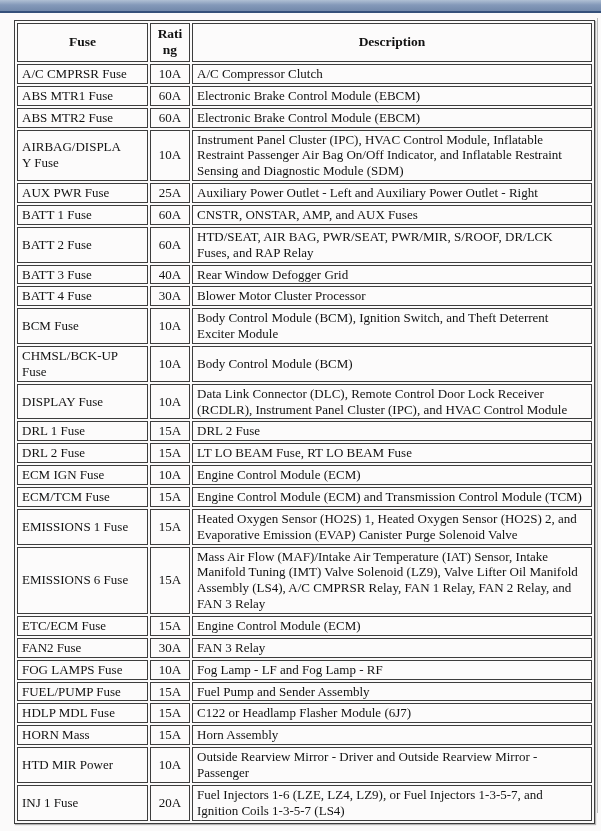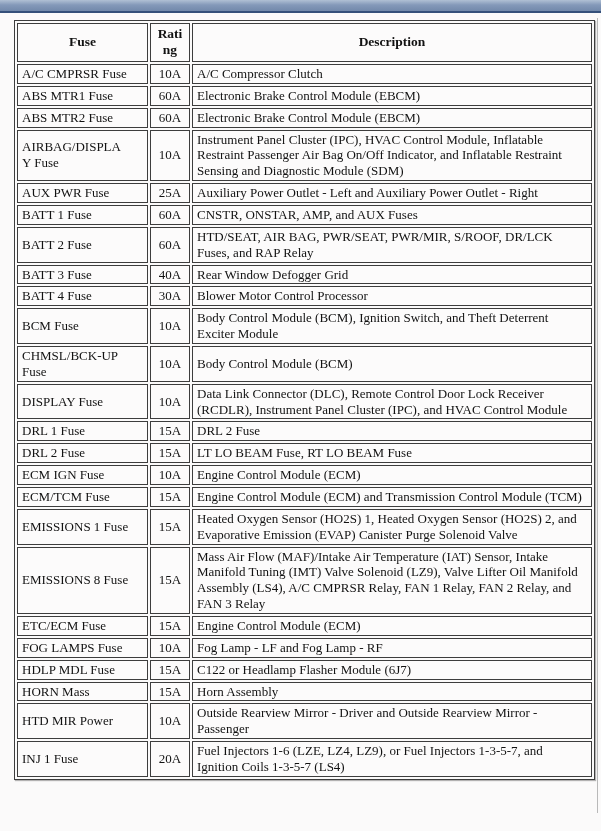--- a/index.html
+++ b/index.html
@@ -117,21 +117,21 @@
         <td class="description-cell">HTD/SEAT, AIR BAG, PWR/SEAT, PWR/MIR, S/ROOF, DR/LCK Fuses, and RAP Relay</td>
       </tr>
       <tr>
         <td class="fuse-cell">BATT 3 Fuse</td>
         <td class="rating-cell">40A</td>
         <td class="description-cell">Rear Window Defogger Grid</td>
       </tr>
       <tr>
         <td class="fuse-cell">BATT 4 Fuse</td>
         <td class="rating-cell">30A</td>
-        <td class="description-cell">Blower Motor Control Processor</td>
+        <td class="description-cell">Blower Motor Cluster Processor</td>
       </tr>
       <tr>
         <td class="fuse-cell">BCM Fuse</td>
         <td class="rating-cell">10A</td>
         <td class="description-cell">Body Control Module (BCM), Ignition Switch, and Theft Deterrent Exciter Module</td>
       </tr>
       <tr>
         <td class="fuse-cell">CHMSL/BCK-UP Fuse</td>
         <td class="rating-cell">10A</td>
         <td class="description-cell">Body Control Module (BCM)</td>
@@ -160,33 +160,43 @@
         <td class="fuse-cell">ECM/TCM Fuse</td>
         <td class="rating-cell">15A</td>
         <td class="description-cell">Engine Control Module (ECM) and Transmission Control Module (TCM)</td>
       </tr>
       <tr>
         <td class="fuse-cell">EMISSIONS 1 Fuse</td>
         <td class="rating-cell">15A</td>
         <td class="description-cell">Heated Oxygen Sensor (HO2S) 1, Heated Oxygen Sensor (HO2S) 2, and Evaporative Emission (EVAP) Canister Purge Solenoid Valve</td>
       </tr>
       <tr>
-        <td class="fuse-cell">EMISSIONS 8 Fuse</td>
+        <td class="fuse-cell">EMISSIONS 6 Fuse</td>
         <td class="rating-cell">15A</td>
         <td class="description-cell">Mass Air Flow (MAF)/Intake Air Temperature (IAT) Sensor, Intake Manifold Tuning (IMT) Valve Solenoid (LZ9), Valve Lifter Oil Manifold Assembly (LS4), A/C CMPRSR Relay, FAN 1 Relay, FAN 2 Relay, and FAN 3 Relay</td>
       </tr>
       <tr>
         <td class="fuse-cell">ETC/ECM Fuse</td>
         <td class="rating-cell">15A</td>
         <td class="description-cell">Engine Control Module (ECM)</td>
       </tr>
       <tr>
+        <td class="fuse-cell">FAN2 Fuse</td>
+        <td class="rating-cell">30A</td>
+        <td class="description-cell">FAN 3 Relay</td>
+      </tr>
+      <tr>
         <td class="fuse-cell">FOG LAMPS Fuse</td>
         <td class="rating-cell">10A</td>
         <td class="description-cell">Fog Lamp - LF and Fog Lamp - RF</td>
+      </tr>
+      <tr>
+        <td class="fuse-cell">FUEL/PUMP Fuse</td>
+        <td class="rating-cell">15A</td>
+        <td class="description-cell">Fuel Pump and Sender Assembly</td>
       </tr>
       <tr>
         <td class="fuse-cell">HDLP MDL Fuse</td>
         <td class="rating-cell">15A</td>
         <td class="description-cell">C122 or Headlamp Flasher Module (6J7)</td>
       </tr>
       <tr>
         <td class="fuse-cell">HORN Mass</td>
         <td class="rating-cell">15A</td>
         <td class="description-cell">Horn Assembly</td>

